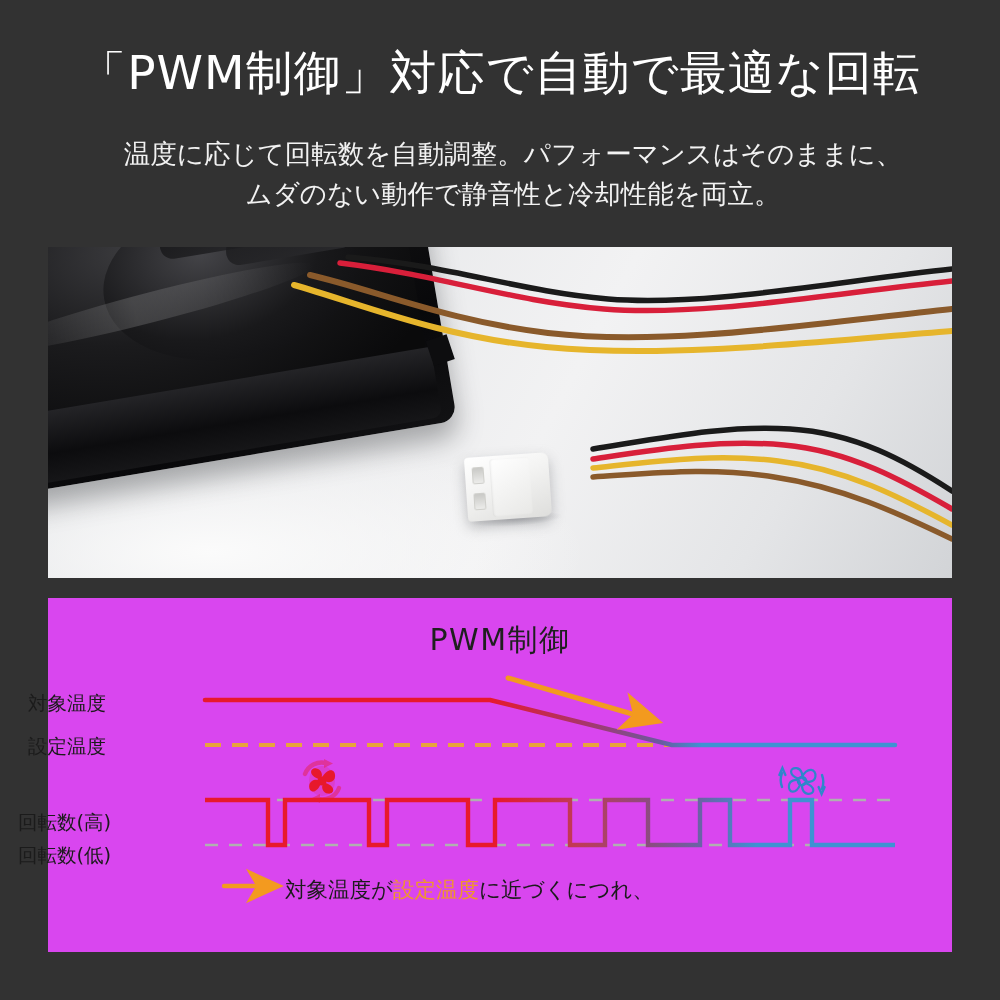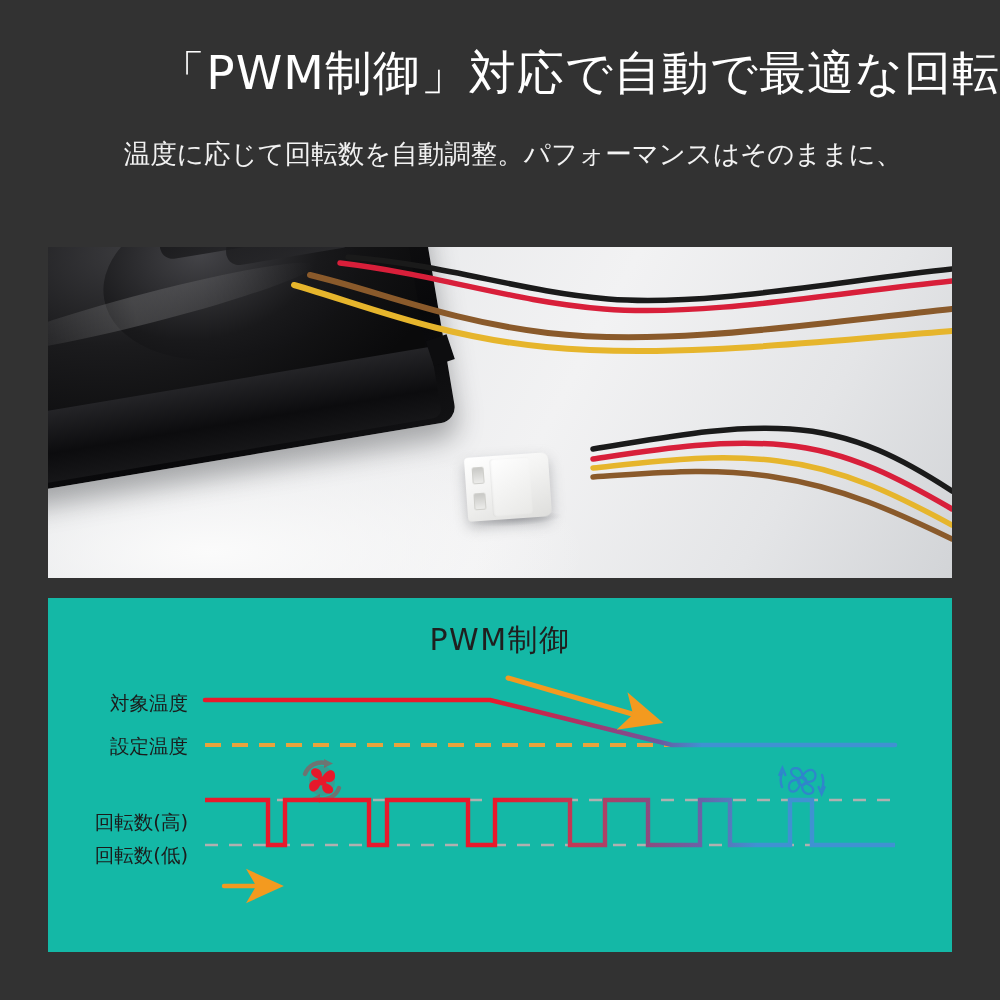--- a/index.html
+++ b/index.html
@@ -7,21 +7,21 @@
     width: 1000px; height: 1000px;
     background: #323232;
     font-family: "DejaVu Sans", "Liberation Sans", sans-serif;
     overflow: hidden;
   }
   .page { position: relative; width: 1000px; height: 1000px; background: #323232; }
 
   
   .headline {
     position: absolute; left: 0; top: 42px; width: 1000px;
-    text-align: right;
+    text-align: center;
     color: #ffffff;
     font-size: 47px;
     letter-spacing: 1px;
     font-weight: 400;
     white-space: nowrap;
   }
   .subhead {
     position: absolute; left: 0; top: 134px; width: 1000px;
     text-align: center;
     color: #f2f2f2;
@@ -115,35 +115,35 @@
   .conn-shadow {
     position: absolute; left: 470px; top: 512px; width: 92px; height: 14px;
     background: radial-gradient(ellipse at 50% 50%, rgba(120,122,128,.42) 0%, rgba(120,122,128,0) 72%);
     transform: rotate(-4deg);
   }
 
   
   .chart-panel {
     position: absolute; left: 48px; top: 598px;
     width: 904px; height: 354px;
-    background: #14b8a6;
+    background: #d946ef;
   }
   .chart-title {
     position: absolute; left: 0; top: 22px; width: 904px;
     text-align: center;
     font-size: 30px;
     color: #1f1f1f;
     letter-spacing: 1.5px;
   }
   .axis-label {
     position: absolute;
     font-size: 19.5px;
     color: #1b1b1b;
     white-space: nowrap;
-    text-align: right;
+    text-align: left;
   }
   .lbl-target  { left: 28px;  top: 690px; width: 160px; }
   .lbl-setting { left: 28px;  top: 733px; width: 160px; }
   .lbl-hi      { left: 18px;  top: 789px; width: 170px; margin-top: 20px; }
   .lbl-lo      { left: 18px;  top: 842px; width: 170px; }
 
   .svg-layer { position: absolute; left: 0; top: 0; width: 1000px; height: 1000px; pointer-events: none; }
 
   .caption {
     position: absolute; left: 285px; top: 874px;
@@ -157,20 +157,21 @@
 </style>
 </head>
 <body>
 
 <div class="page">
 
   <div class="headline">「PWM制御」対応で自動で最適な回転</div>
 
   <div class="subhead">
     <span class="ln">温度に応じて回転数を自動調整。パフォーマンスはそのままに、</span>
+    <span class="ln">ムダのない動作で静音性と冷却性能を両立。</span>
   </div>
 
   <div class="photo">
     <div class="photo-bg"></div>
 
     <div class="fan">
       <div class="fan-face">
         <div class="fan-hub"></div>
         <div class="fan-blade"></div>
         <div class="fan-blade b2"></div>
@@ -286,15 +287,16 @@
         <circle cx="0" cy="0" r="4.2"></circle>
         <path d="M 0,-4.2 C 5.6,-14.4 14.4,-12.4 13.4,-4.4 C 12.6,1.2 4.6,2.6 1.6,-1.8 Z"></path>
         <path d="M 3.2,2 C 14,5.6 13,13.6 6,12.8 C 0.6,12.2 -1.2,5.2 1.2,3.2 Z"></path>
         <path d="M -1.8,3.6 C -6.2,13.8 -14,11.8 -13,4.4 C -12.4,-0.8 -5.2,-2.4 -2.8,0 Z"></path>
         <path d="M -3.4,-2.2 C -13.8,-5.8 -12.4,-13.8 -5.4,-12.8 C -0.2,-12 1.6,-5 -1,-3 Z"></path>
       </g>
     </g>
   </svg>
 
   <div class="caption">
+    <span class="ln"><span>対象温度が</span><span class="hl">設定温度</span><span>に近づくにつれ、</span></span>
   </div>
 
 </div>
 
 </body></html>

